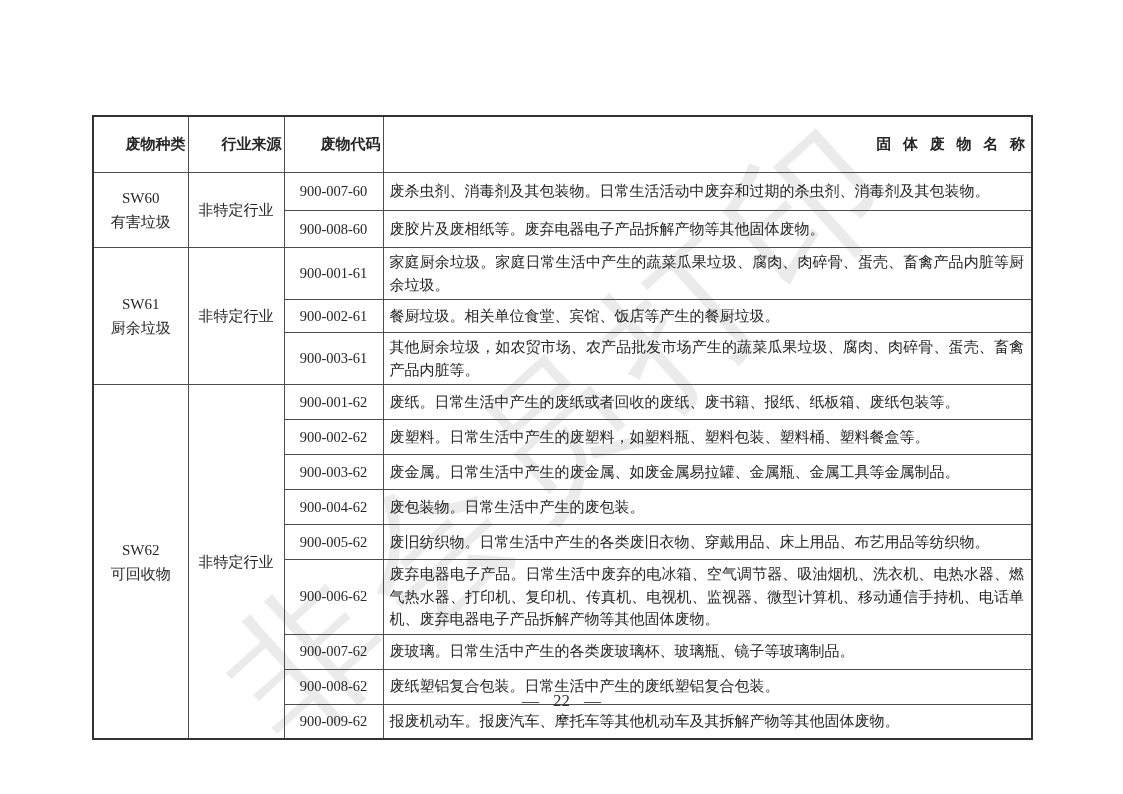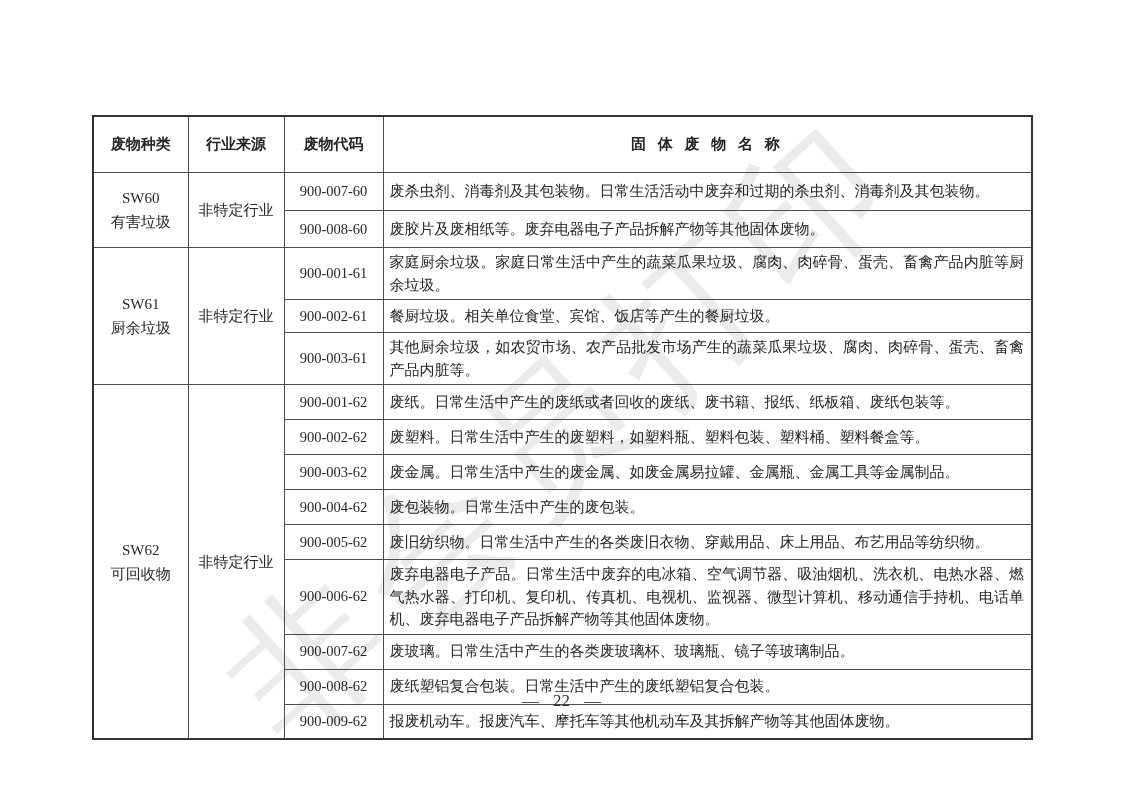--- a/index.html
+++ b/index.html
@@ -38,21 +38,21 @@
     border: 1px solid #4d4d4d;
   }
   table.waste-table { border: 2px solid #333333; }
   th, td {
     font-size: 15px;
     color: #262626;
     vertical-align: middle;
   }
   th {
     font-weight: 700;
-    text-align: center;
+    text-align: right;
     padding: 18px 2px;
   }
   th.name-header { letter-spacing: 4px; margin-left: 8px; }
   td.cat-cell, td.ind-cell {
     text-align: center;
     line-height: 1.6;
     padding: 2px;
   }
   td.code-cell {
     text-align: center;

